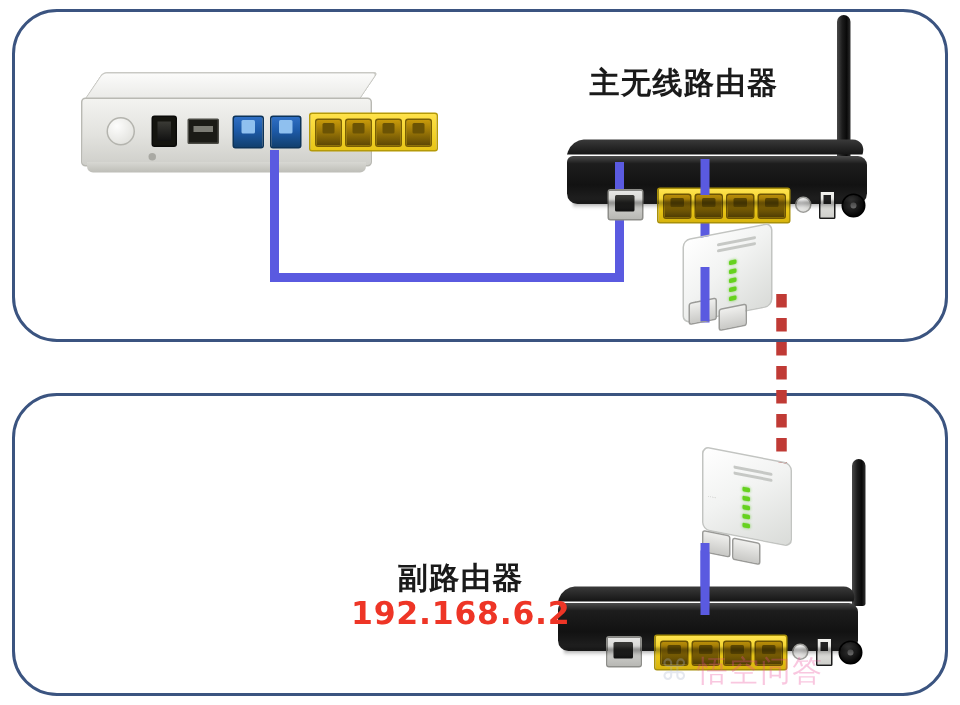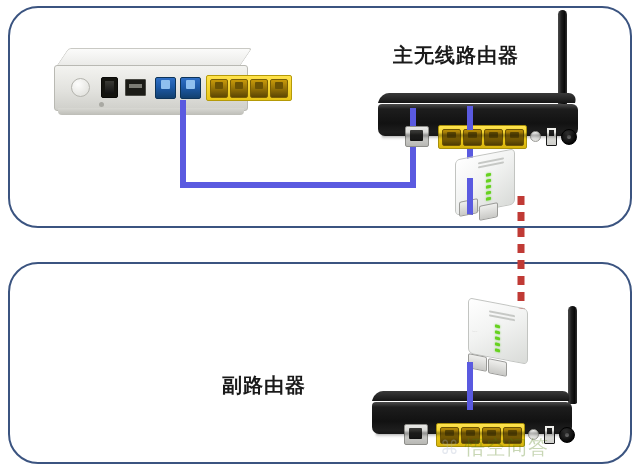--- a/index.html
+++ b/index.html
@@ -31,21 +31,21 @@
   .label-block{position:absolute;text-align:left;line-height:1.12;}
   .label-title{
     font-size:20px;font-weight:700;color:#1a1a1a;
     letter-spacing:1px;white-space:nowrap;
   }
   .label-ip{
     font-size:21px;font-weight:700;color:#ee3526;
     letter-spacing:0.5px;white-space:nowrap;margin-top:2px;
   }
   #label-main{left:393px;top:28px;margin-top:16px;}
-  #label-sub{left:222px;top:374px;text-align:center;}
+  #label-sub{left:234px;top:374px;text-align:center;}
 
   
   .device{position:absolute;}
 
   
   #modem{left:52px;top:48px;width:200px;height:78px;}
   .modem-top{
     position:absolute;left:10px;top:0;width:182px;height:18px;
     background:linear-gradient(180deg,#fbfbfa 0%,#e9e9e6 100%);
     transform:skewX(-34deg);
@@ -214,21 +214,21 @@
   
   #watermark{
     position:absolute;left:440px;top:432px;width:170px;height:30px;
     display:flex;align-items:center;gap:6px;
     opacity:.30;
   }
   #watermark .wm-glyph{
     font-size:19px;color:#aab6cc;line-height:1;
   }
   #watermark .wm-text{
-    font-size:20px;color:#4d7c0f;letter-spacing:1px;
+    font-size:20px;color:#ec4899;letter-spacing:1px;
     font-family:"DejaVu Sans","Liberation Sans",sans-serif;
   }
 </style>
 </head>
 <body>
 
 <div id="stage">
 
   <div class="zone" id="zone-top"></div>
   <div class="zone" id="zone-bottom"></div>
@@ -340,20 +340,21 @@
     <line x1="470" y1="362" x2="470" y2="378" stroke="#5a5ae0" stroke-width="6"></line>
     <line x1="470" y1="378" x2="470" y2="410" stroke="#5a5ae0" stroke-width="6"></line>
   </svg>
 
   <div class="label-block" id="label-main">
     <div class="label-title">主无线路由器</div>
   </div>
 
   <div class="label-block" id="label-sub">
     <div class="label-title">副路由器</div>
+    <div class="label-ip">192.168.6.2</div>
   </div>
 
   <div id="watermark">
     <span class="wm-glyph">⌘</span>
     <span class="wm-text">悟空问答</span>
   </div>
 
 </div>
 
 </body></html>

